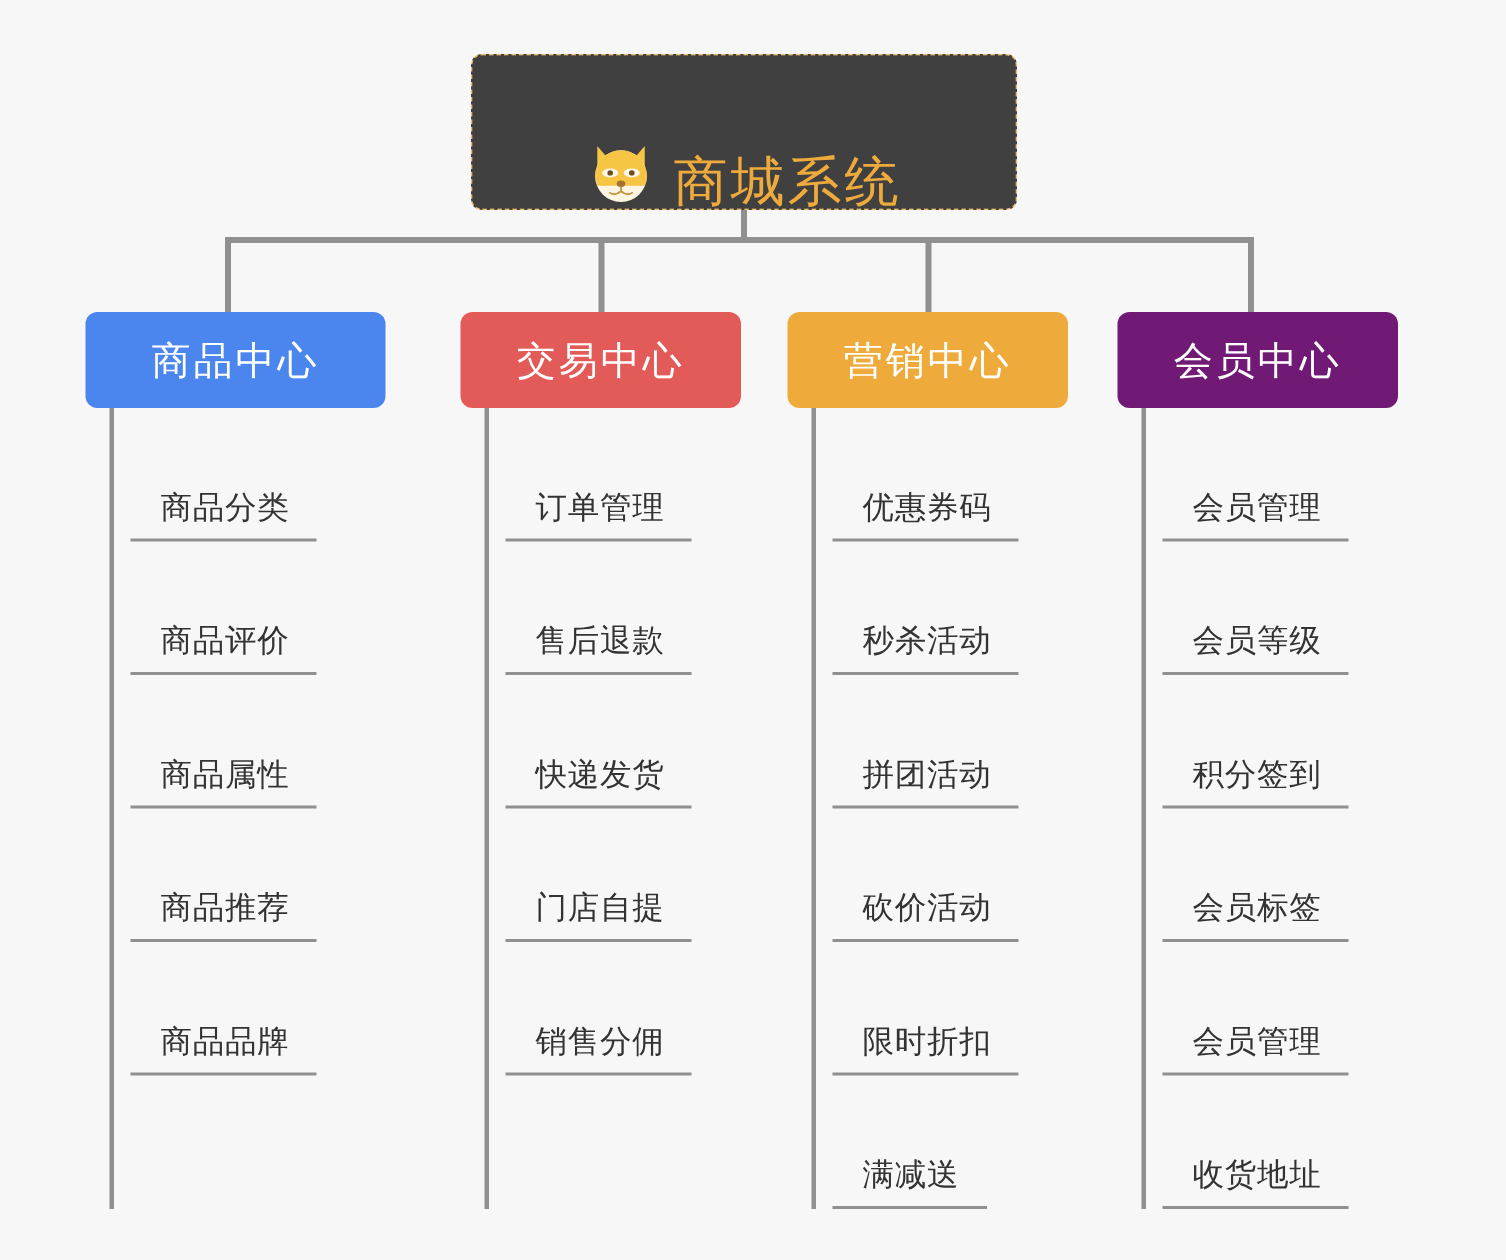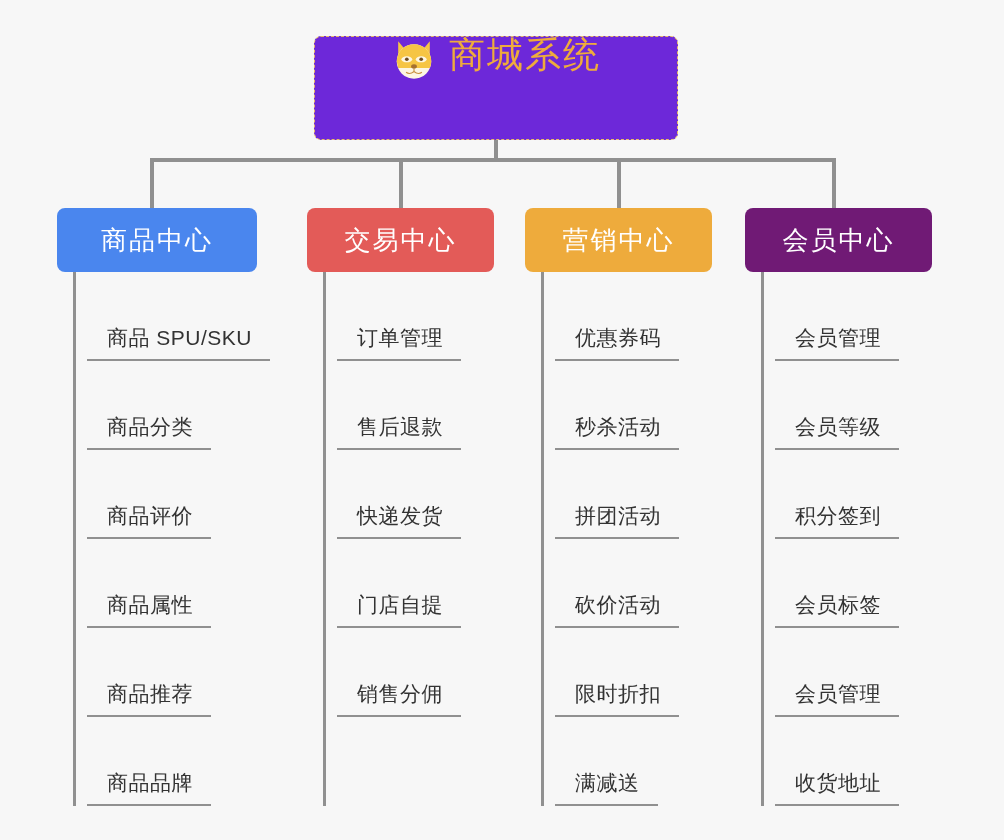--- a/index.html
+++ b/index.html
@@ -20,26 +20,26 @@
     height: 840px;
   }
 
   
   .root-node {
     position: absolute;
     left: 314px;
     top: 36px;
     width: 364px;
     height: 104px;
-    background: #6d28d9;
+    background: #404040;
     border: 1px dashed #e8ba6a;
     border-radius: 7px;
     box-sizing: border-box;
     display: flex;
-    align-items: flex-start;
+    align-items: flex-end;
     justify-content: center;
     gap: 12px;
   }
   .root-title {
     font-size: 36px;
     color: #eeab3c;
     letter-spacing: 2px;
     line-height: 1;
     white-space: nowrap;
   }
@@ -142,23 +142,20 @@
   <div class="conn conn-v" style="left:617px; top:158px; height:52px;"></div>
   <div class="conn conn-v" style="left:832px; top:158px; height:52px;"></div>
 
   <div class="branch" style="left:57px; width:188px;">
     <div class="branch-head" style="background:#4a86ee; width:200px;">
       <span>商品中心</span>
     </div>
     <div class="branch-body">
       <div class="spine" style="height:534px;"></div>
       <div class="leaf">
-          <span class="leaf-inner"><span class="leaf-label">商品 SPU/SKU</span></span>
-        </div>
-      <div class="leaf">
           <span class="leaf-inner"><span class="leaf-label">商品分类</span></span>
         </div>
       <div class="leaf">
           <span class="leaf-inner"><span class="leaf-label">商品评价</span></span>
         </div>
       <div class="leaf">
           <span class="leaf-inner"><span class="leaf-label">商品属性</span></span>
         </div>
       <div class="leaf">
           <span class="leaf-inner"><span class="leaf-label">商品推荐</span></span>

